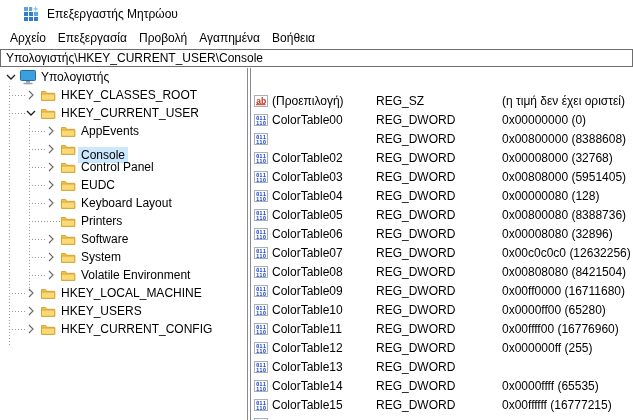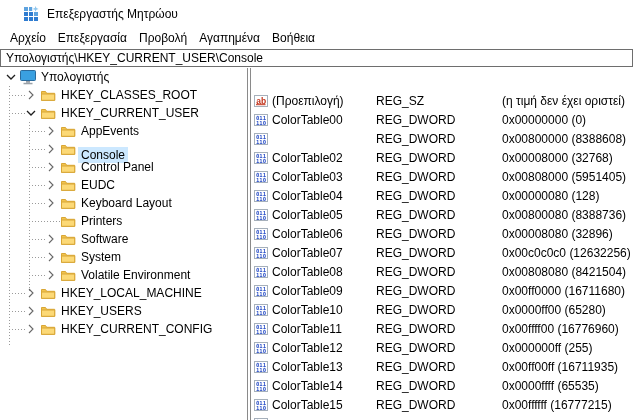--- a/index.html
+++ b/index.html
@@ -476,21 +476,20 @@
             <span class="c d">0x000000ff (255)</span>
           </div>
           <div class="list-row">
             <span class="vi"><svg width="16" height="16" viewBox="0 0 16 16">
                 <rect x="1.5" y="2.5" width="13" height="11" fill="#fff" stroke="#a6b0bb"></rect>
                 <text x="3" y="8" font-family="DejaVu Sans Mono, monospace" font-size="5.6" font-weight="bold" fill="#2b50c8">011</text>
                 <text x="3" y="13" font-family="DejaVu Sans Mono, monospace" font-size="5.6" font-weight="bold" fill="#2b50c8">110</text>
               </svg></span>
             <span class="c n">ColorTable13</span>
             <span class="c t">REG_DWORD</span>
-            <span class="c d">0x00ff00ff (16711935)</span>
           </div>
           <div class="list-row">
             <span class="vi"><svg width="16" height="16" viewBox="0 0 16 16">
                 <rect x="1.5" y="2.5" width="13" height="11" fill="#fff" stroke="#a6b0bb"></rect>
                 <text x="3" y="8" font-family="DejaVu Sans Mono, monospace" font-size="5.6" font-weight="bold" fill="#2b50c8">011</text>
                 <text x="3" y="13" font-family="DejaVu Sans Mono, monospace" font-size="5.6" font-weight="bold" fill="#2b50c8">110</text>
               </svg></span>
             <span class="c n">ColorTable14</span>
             <span class="c t">REG_DWORD</span>
             <span class="c d">0x0000ffff (65535)</span>

